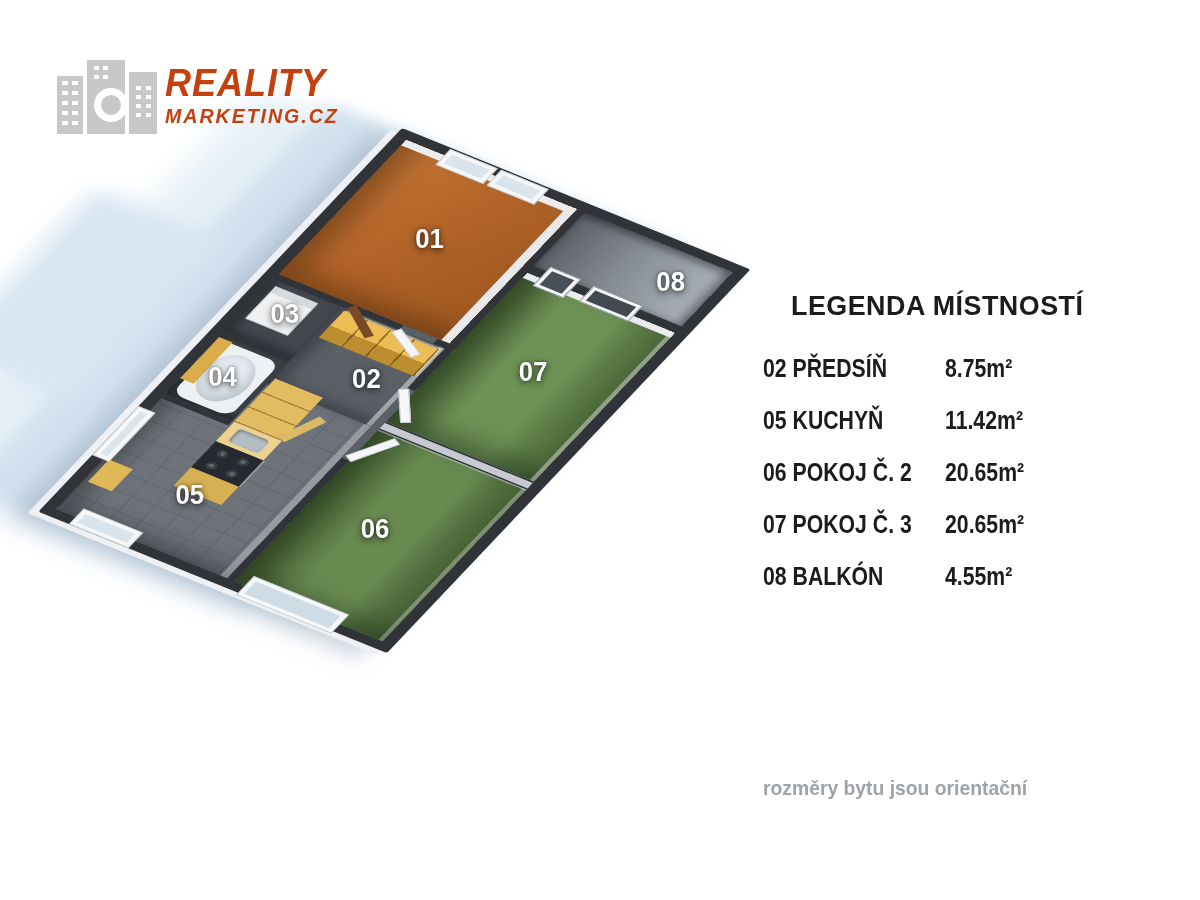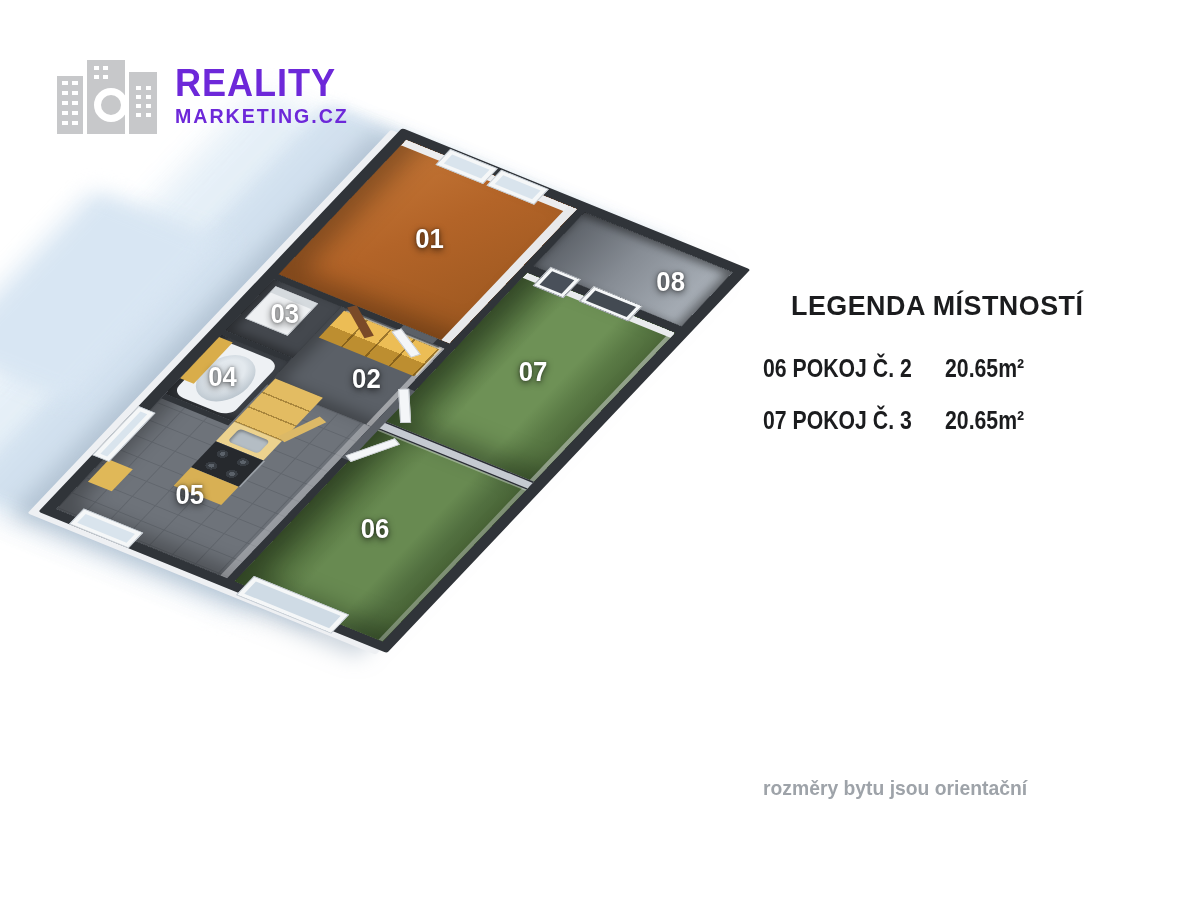--- a/index.html
+++ b/index.html
@@ -17,21 +17,21 @@
   .lb2{left:30px;top:2px;width:38px;height:74px;
        background-image:repeating-linear-gradient(#fff 0 4px, rgba(255,255,255,0) 4px 9px),
                         repeating-linear-gradient(#fff 0 4px, rgba(255,255,255,0) 4px 9px);
        background-size:5px 18px,5px 18px;background-position:7px 6px,16px 6px;background-repeat:no-repeat;}
   .lb2-ring{position:absolute;left:7px;top:28px;width:20px;height:20px;border:7px solid #fff;
             border-radius:50%;background:#c7c8ca;}
   .lb3{left:72px;top:14px;width:28px;height:62px;
        background-image:repeating-linear-gradient(#fff 0 4px, rgba(255,255,255,0) 4px 9px),
                         repeating-linear-gradient(#fff 0 4px, rgba(255,255,255,0) 4px 9px);
        background-size:5px 34px,5px 34px;background-position:7px 14px,17px 14px;background-repeat:no-repeat;}
-  .logo-text{position:absolute;left:118px;top:4px;color:#6d28d9;white-space:nowrap;}
+  .logo-text{position:absolute;left:108px;top:4px;color:#c2410c;white-space:nowrap;font-style:italic;}
   .logo-l1{font-size:38px;font-weight:bold;letter-spacing:1px;transform:scaleX(0.95);transform-origin:0 0;}
   .logo-l2{font-size:20px;font-weight:bold;letter-spacing:2px;margin-top:0px;transform:scaleX(0.98);transform-origin:0 0;}
 
   
   .legend{position:absolute;left:763px;top:290px;width:360px;z-index:6;color:#1b1c1e;}
   .legend-title{position:absolute;left:28px;top:0;font-size:28px;font-weight:bold;letter-spacing:0.5px;
                 white-space:nowrap;transform:scaleX(0.96);transform-origin:0 0;}
   .legend-rows{position:absolute;left:0;top:52px;width:340px;}
   .legend-row{position:relative;height:52px;}
   .legend-label{position:absolute;left:0;top:50%;transform:translateY(-50%) scaleX(0.85);
@@ -225,24 +225,36 @@
     <div class="logo-text">
       <div class="logo-l1">REALITY</div>
       <div class="logo-l2">MARKETING.CZ</div>
     </div>
   </div>
 
   <div class="legend">
     <div class="legend-title">LEGENDA MÍSTNOSTÍ</div>
     <div class="legend-rows">
       <div class="legend-row">
+        <span class="legend-label">02 PŘEDSÍŇ</span>
+        <span class="legend-area">8.75m²</span>
+      </div>
+      <div class="legend-row">
+        <span class="legend-label">05 KUCHYŇ</span>
+        <span class="legend-area">11.42m²</span>
+      </div>
+      <div class="legend-row">
         <span class="legend-label">06 POKOJ Č. 2</span>
         <span class="legend-area">20.65m²</span>
       </div>
       <div class="legend-row">
         <span class="legend-label">07 POKOJ Č. 3</span>
         <span class="legend-area">20.65m²</span>
       </div>
+      <div class="legend-row">
+        <span class="legend-label">08 BALKÓN</span>
+        <span class="legend-area">4.55m²</span>
+      </div>
     </div>
     <div class="legend-foot">rozměry bytu jsou orientační</div>
   </div>
 
 </div>
 
 </body></html>

